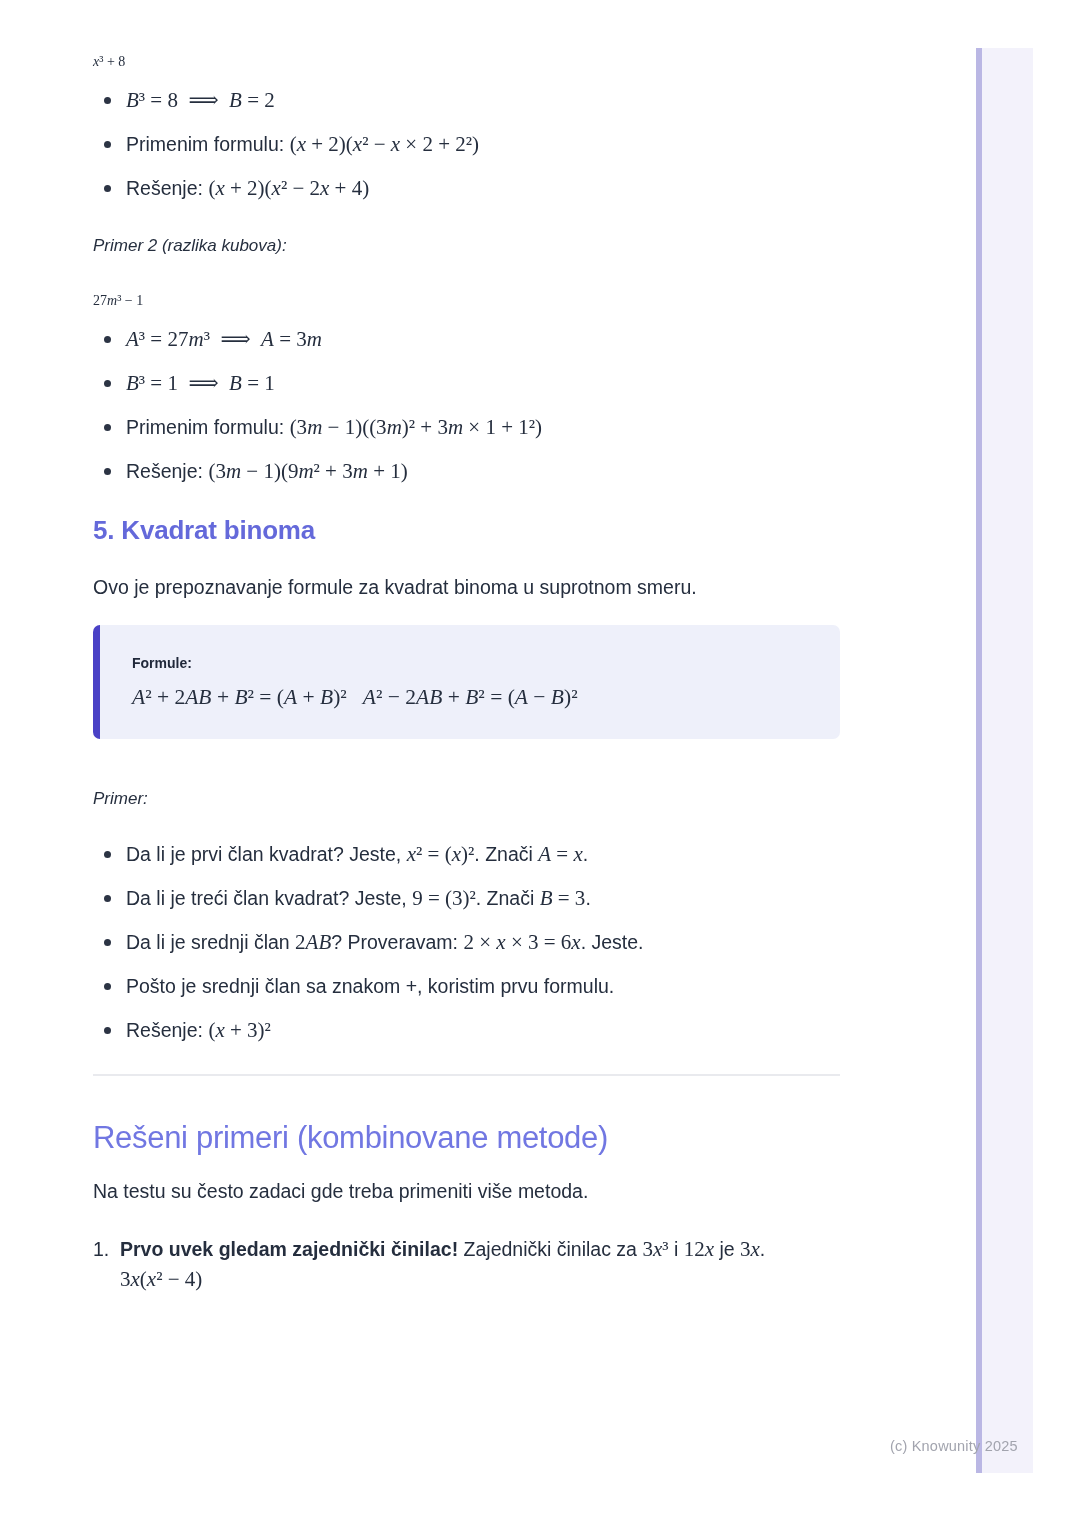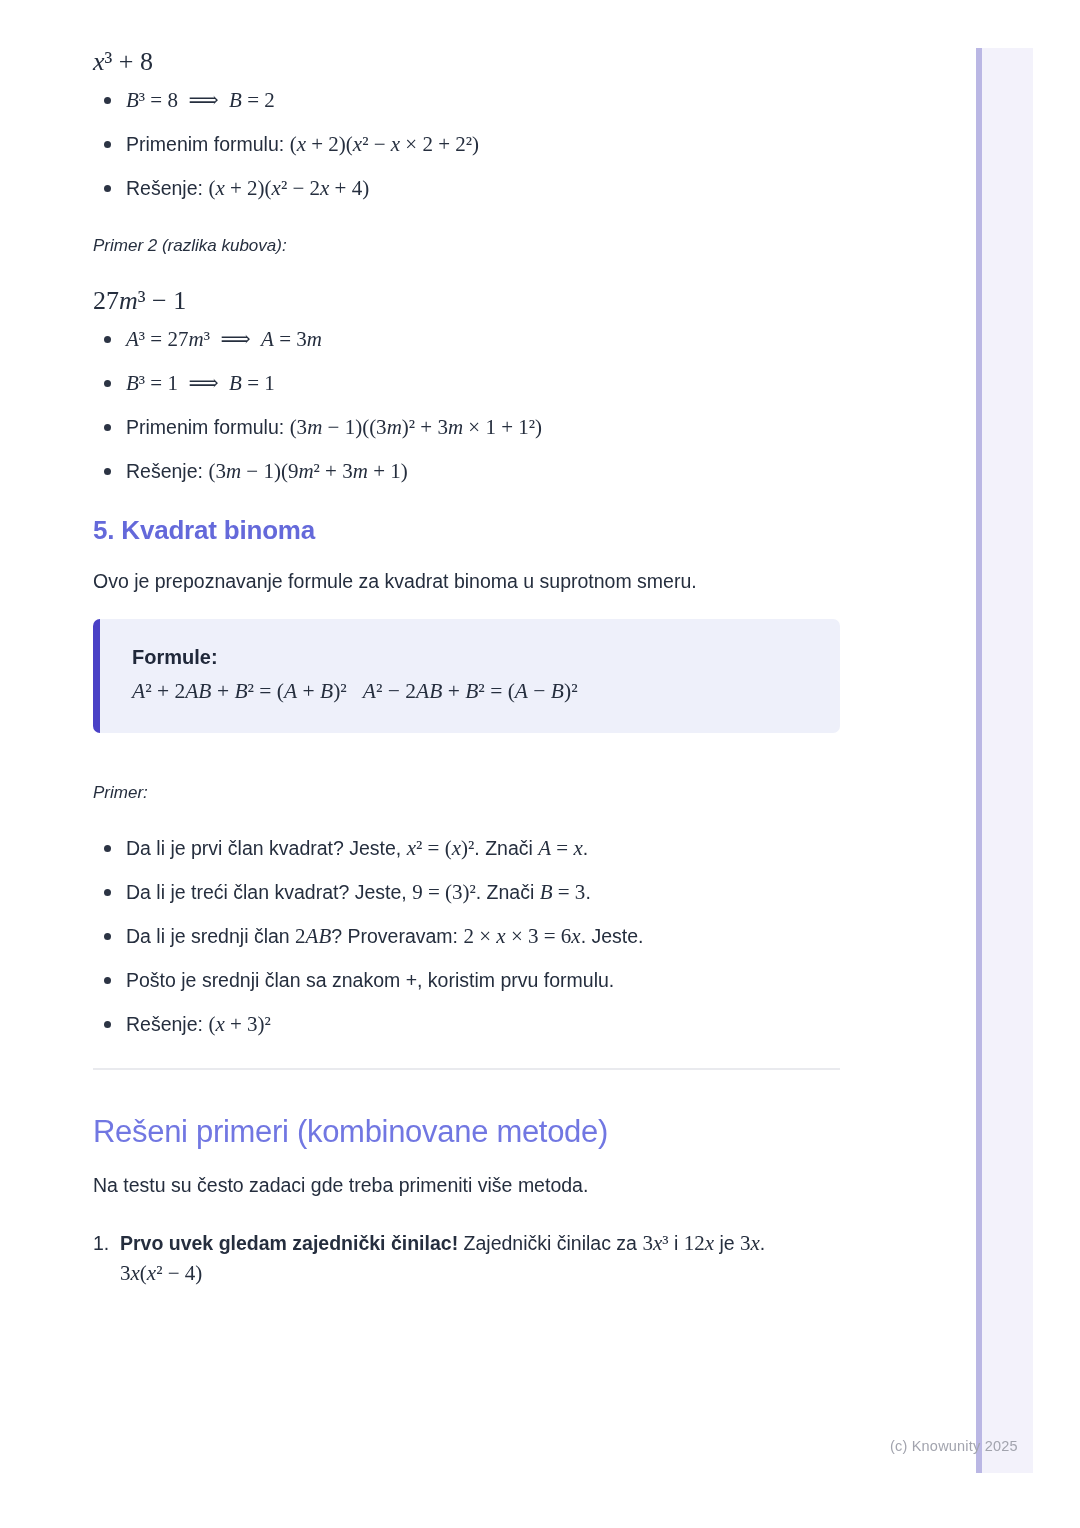--- a/index.html
+++ b/index.html
@@ -12,56 +12,56 @@
     overflow:hidden;
   }
 
   .container { position:absolute; left:93px; top:0; width:747px; }
 
   
   .expr, .seg-m {
     font-family:"Liberation Serif","DejaVu Serif","DejaVu Sans",serif;
     white-space:pre-wrap;
   }
-  .expr { font-size:26px; line-height:28px; }
+  .expr { font-size:14px; line-height:28px; }
   .seg-m { font-size:21px; }
   .expr i, .seg-m i { font-style:italic; }
   .seg-b { font-weight:700; }
 
   #expr1 { margin:48px 0 10px; }
   .expr-mid { margin:8px 0 10px; }
 
   .steps { list-style:none; margin:0 0 30px; padding-left:33px; }
   .steps li { position:relative; font-size:19.5px; line-height:28px; margin-bottom:16px; }
   .steps li:last-child { margin-bottom:0; }
   .steps li::before {
     content:""; position:absolute; left:-22px; top:11px;
     width:7px; height:7px; border-radius:50%; background:#2c3444;
   }
 
   .body { font-size:19.5px; line-height:27px; margin:0 0 28px; }
   .iparagraph { font-style:italic; font-size:17px; line-height:27px; margin:12px 0 28px; }
 
   h3 {
     font-size:26px; font-weight:700; color:#6469da;
-    letter-spacing:-0.2px; margin:4px 0 22px;
+    letter-spacing:-0.2px; margin:4px 0 28px;
   }
   h2 {
     font-size:31px; font-weight:400; color:#7177e2;
     letter-spacing:-0.3px; line-height:40px; margin:42px 0 20px;
   }
 
   .callout {
     background:#eef0fa;
     border-left:7px solid #4a41c6;
     border-radius:7px;
     padding:25px 24px 25px 32px;
     margin:-4px 0 46px;
   }
-  .callout-title { font-size:20px; font-weight:700; line-height:27px; margin-bottom:5px; color:#20283a; }
+  .callout-title { font-size:14px; font-weight:700; line-height:27px; margin-bottom:5px; color:#20283a; }
   .callout-formulas { line-height:30px; }
   .callout-formulas .seg-m { font-size:21.5px; }
   .formula-first { margin-right:16px; }
 
   .divider { border:0; border-top:2px solid #e9eaee; margin:30px 0 0; width:100%; }
 
   .olrow { display:flex; font-size:19.5px; line-height:28px; margin-top:30px; }
   .olnum { flex:0 0 27px; }
   .ol-line2 { margin-top:2px; }
 

